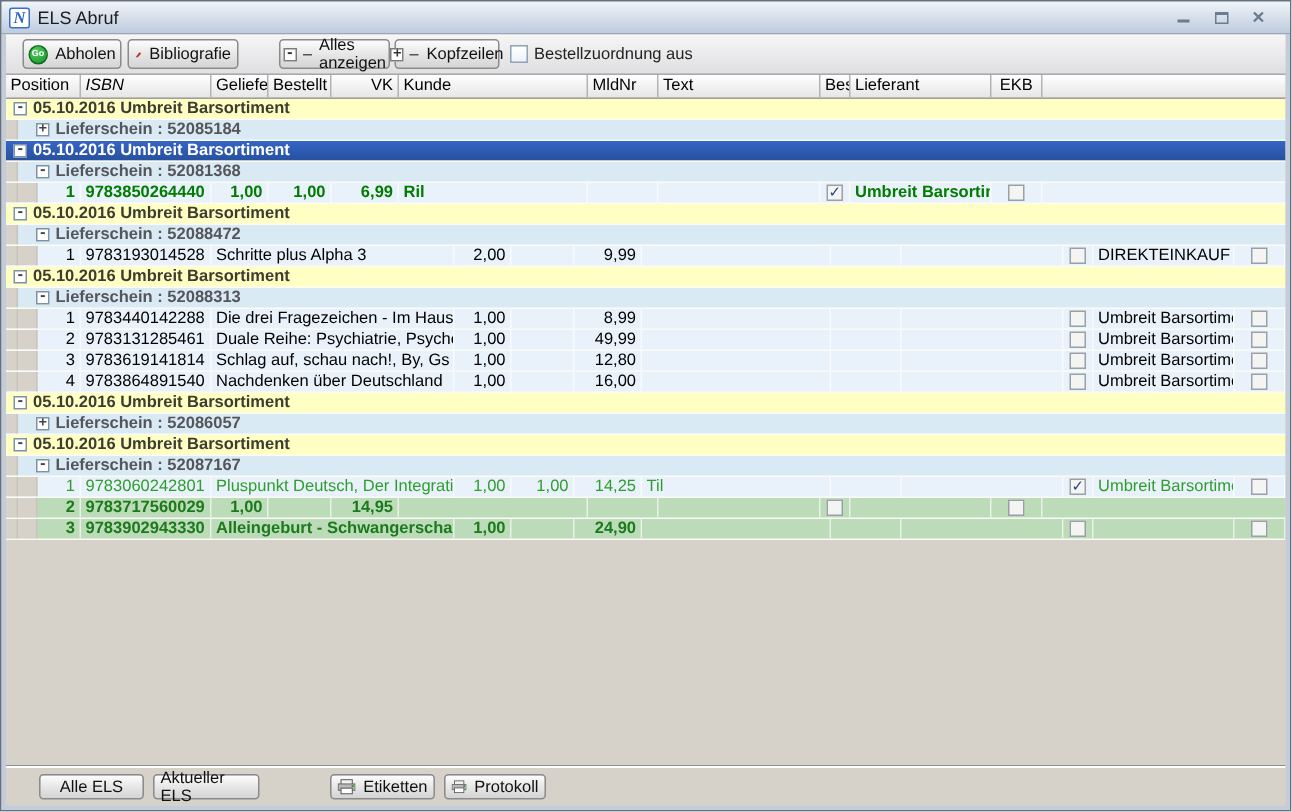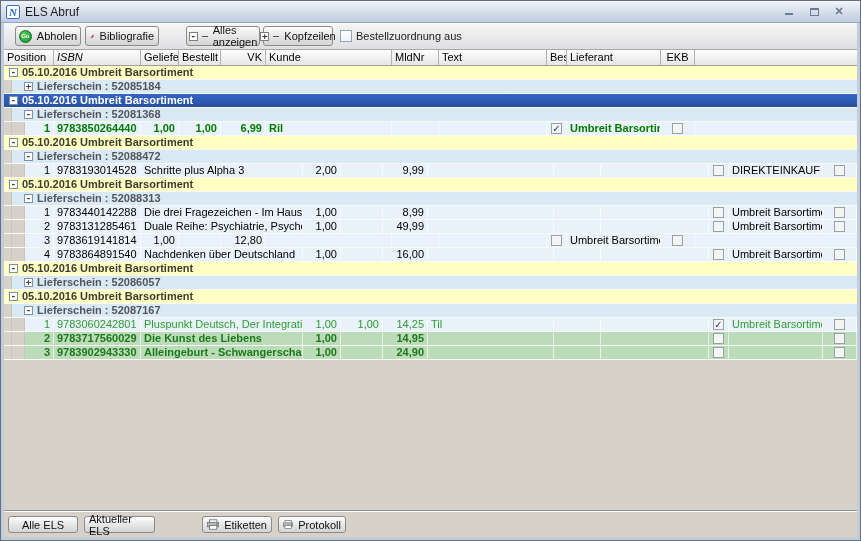--- a/index.html
+++ b/index.html
@@ -66,21 +66,21 @@
   .cell.r{text-align:right}.cell.c{text-align:center;padding:0;}
   .t-gb{color:#007c00;font-weight:bold;}
   .t-g{color:#2f9d2f;}
   .t-dg{color:#1b7a1b;font-weight:bold;}
   .cb{display:inline-block;width:11px;height:11px;border:1px solid #98a0a8;background:#f4f4f2;
       margin-top:1px;vertical-align:top;text-align:center;color:#233f8f;
       font:bold 10px/9px "DejaVu Sans",sans-serif;}
   .filler{flex:1;background:#d6d2ca;}
   
   .fsep{height:2px;flex:none;background:linear-gradient(#8f8f8f 50%,#ffffff 50%);}
-  .footer{height:25px;flex:none;display:flex;align-items:center;padding-left:4px;gap:6px;
+  .footer{height:25px;flex:none;display:flex;align-items:center;padding-left:22px;gap:6px;
           background:#d6d2ca;}
   .footer .btn{height:17px;}
   .sp41{margin-left:41px;}
 </style>
 </head>
 <body>
 
 <div class="window">
   <div class="titlebar">
     <div class="app-icon">N</div>
@@ -240,20 +240,21 @@
             <div class="cell " style="width: 108px;"></div>
             <div class="cell c" style="width: 20px;"><span class="cb"></span></div>
             <div class="cell " style="width: 94px;">Umbreit Barsortiment</div>
             <div class="cell c" style="width: 34px;"><span class="cb"></span></div>
           </div>
           <div class="row item">
             <span class="ind" style="width: 8px;"></span>
             <span class="ind" style="width: 13px;"></span>
             <div class="cell r" style="width: 29px;">3</div>
             <div class="cell " style="width: 87px;">9783619141814</div>
+            <div class="cell " style="width: 162px;">Schlag auf, schau nach!, By, Gs</div>
             <div class="cell r" style="width: 38px;">1,00</div>
             <div class="cell r" style="width: 42px;"></div>
             <div class="cell r" style="width: 45px;">12,80</div>
             <div class="cell " style="width: 126px;"></div>
             <div class="cell " style="width: 47px;"></div>
             <div class="cell " style="width: 108px;"></div>
             <div class="cell c" style="width: 20px;"><span class="cb"></span></div>
             <div class="cell " style="width: 94px;">Umbreit Barsortiment</div>
             <div class="cell c" style="width: 34px;"><span class="cb"></span></div>
           </div>
@@ -307,21 +308,20 @@
             <div class="cell  t-g" style="width: 108px;"></div>
             <div class="cell c t-g" style="width: 20px;"><span class="cb">✓</span></div>
             <div class="cell  t-g" style="width: 94px;">Umbreit Barsortiment</div>
             <div class="cell c t-g" style="width: 34px;"><span class="cb"></span></div>
           </div>
           <div class="row item greenbg">
             <span class="ind" style="width: 8px;"></span>
             <span class="ind" style="width: 13px;"></span>
             <div class="cell r t-dg" style="width: 29px;">2</div>
             <div class="cell  t-dg" style="width: 87px;">9783717560029</div>
-            <div class="cell  t-dg" style="width: 162px;">Die Kunst des Liebens</div>
             <div class="cell r t-dg" style="width: 38px;">1,00</div>
             <div class="cell r t-dg" style="width: 42px;"></div>
             <div class="cell r t-dg" style="width: 45px;">14,95</div>
             <div class="cell  t-dg" style="width: 126px;"></div>
             <div class="cell  t-dg" style="width: 47px;"></div>
             <div class="cell  t-dg" style="width: 108px;"></div>
             <div class="cell c t-dg" style="width: 20px;"><span class="cb"></span></div>
             <div class="cell  t-dg" style="width: 94px;"></div>
             <div class="cell c t-dg" style="width: 34px;"><span class="cb"></span></div>
           </div>

